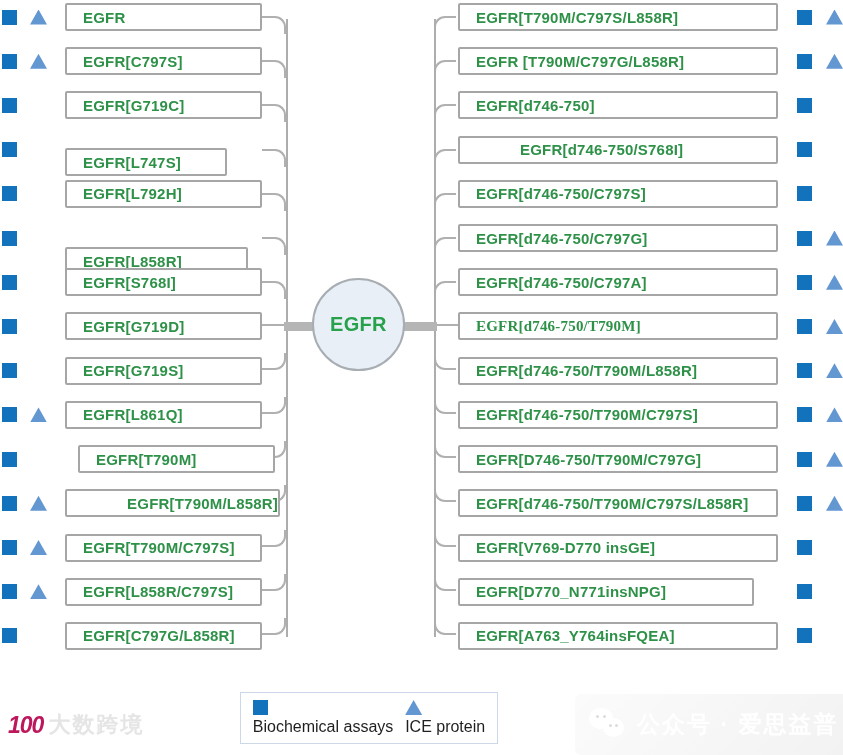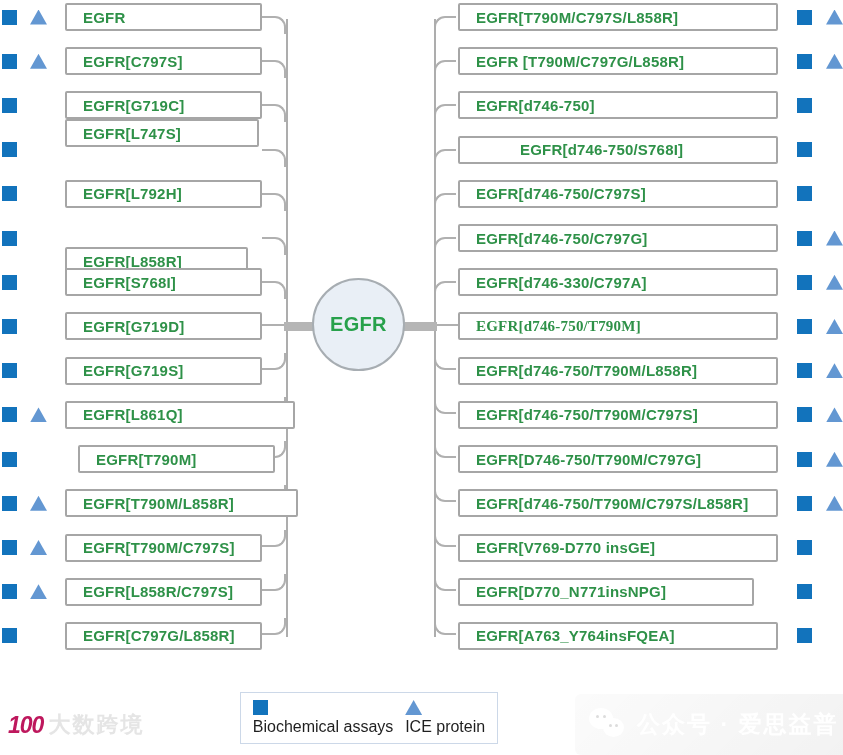--- a/index.html
+++ b/index.html
@@ -105,21 +105,21 @@
     <div class="connector conn-tr" style="left: 262px; top: 104.428px; width: 23.5px; height: 18px;"></div>
     <div class="node-box" style="left: 65px; top: 91.428px; width: 197px;">
       <span class="node-label">EGFR[G719C]</span>
     </div>
   </div>
 
   <div class="node-row">
     <div class="marker square" style="left: 2px; top: 142.142px;"></div>
 
     <div class="connector conn-tr" style="left: 262px; top: 148.642px; width: 23.5px; height: 18px;"></div>
-    <div class="node-box" style="left: 65px; top: 119px; width: 194px;">
+    <div class="node-box" style="left: 65px; top: 148px; width: 162px;">
       <span class="node-label">EGFR[L747S]</span>
     </div>
   </div>
 
   <div class="node-row">
     <div class="marker square" style="left: 2px; top: 186.356px;"></div>
 
     <div class="connector conn-tr" style="left: 262px; top: 192.856px; width: 23.5px; height: 18px;"></div>
     <div class="node-box" style="left: 65px; top: 179.856px; width: 197px;">
       <span class="node-label">EGFR[L792H]</span>
@@ -159,39 +159,39 @@
     <div class="connector conn-br" style="left: 262px; top: 352.712px; width: 23.5px; height: 17px;"></div>
     <div class="node-box" style="left: 65px; top: 356.712px; width: 197px;">
       <span class="node-label">EGFR[G719S]</span>
     </div>
   </div>
 
   <div class="node-row">
     <div class="marker square" style="left: 2px; top: 407.426px;"></div>
     <div class="marker triangle" style="left: 30px; top: 407.426px;"></div>
     <div class="connector conn-br" style="left: 262px; top: 396.926px; width: 23.5px; height: 17px;"></div>
-    <div class="node-box" style="left: 65px; top: 400.926px; width: 230px;">
+    <div class="node-box" style="left: 65px; top: 400.926px; width: 197px;">
       <span class="node-label">EGFR[L861Q]</span>
     </div>
   </div>
 
   <div class="node-row">
     <div class="marker square" style="left: 2px; top: 451.64px;"></div>
 
     <div class="connector conn-br" style="left: 262px; top: 441.14px; width: 23.5px; height: 17px;"></div>
     <div class="node-box" style="left: 78px; top: 445.14px; width: 197px; align-items: center;">
       <span class="node-label">EGFR[T790M]</span>
     </div>
   </div>
 
   <div class="node-row">
     <div class="marker square" style="left: 2px; top: 495.854px;"></div>
     <div class="marker triangle" style="left: 30px; top: 495.854px;"></div>
     <div class="connector conn-br" style="left: 262px; top: 485.354px; width: 23.5px; height: 17px;"></div>
-    <div class="node-box" style="left: 65px; top: 489.354px; width: 233px;">
+    <div class="node-box" style="left: 65px; top: 489.354px; width: 215px; justify-content: flex-end;">
       <span class="node-label">EGFR[T790M/L858R]</span>
     </div>
   </div>
 
   <div class="node-row">
     <div class="marker square" style="left: 2px; top: 540.068px;"></div>
     <div class="marker triangle" style="left: 30px; top: 540.068px;"></div>
     <div class="connector conn-br" style="left: 262px; top: 529.568px; width: 23.5px; height: 17px;"></div>
     <div class="node-box" style="left: 65px; top: 533.568px; width: 197px;">
       <span class="node-label">EGFR[T790M/C797S]</span>
@@ -269,21 +269,21 @@
     <div class="node-box" style="left: 458px; top: 224.07px; width: 320px;">
       <span class="node-label">EGFR[d746-750/C797G]</span>
     </div>
   </div>
 
   <div class="node-row">
     <div class="marker square" style="left: 797px; top: 274.784px;"></div>
     <div class="marker triangle" style="left: 826px; top: 274.784px;"></div>
     <div class="connector conn-tl" style="left: 433.5px; top: 281.284px; width: 22px; height: 18px;"></div>
     <div class="node-box" style="left: 458px; top: 268.284px; width: 320px;">
-      <span class="node-label">EGFR[d746-330/C797A]</span>
+      <span class="node-label">EGFR[d746-750/C797A]</span>
     </div>
   </div>
 
   <div class="node-row">
     <div class="marker square" style="left: 797px; top: 318.998px;"></div>
     <div class="marker triangle" style="left: 826px; top: 318.998px;"></div>
     <div class="connector conn-h" style="left: 433.5px; top: 324.498px; width: 24.5px; height: 2px;"></div>
     <div class="node-box" style="left: 458px; top: 312.498px; width: 320px; font-family: Liberation Serif, serif;">
       <span class="node-label">EGFR[d746-750/T790M]</span>
     </div>

